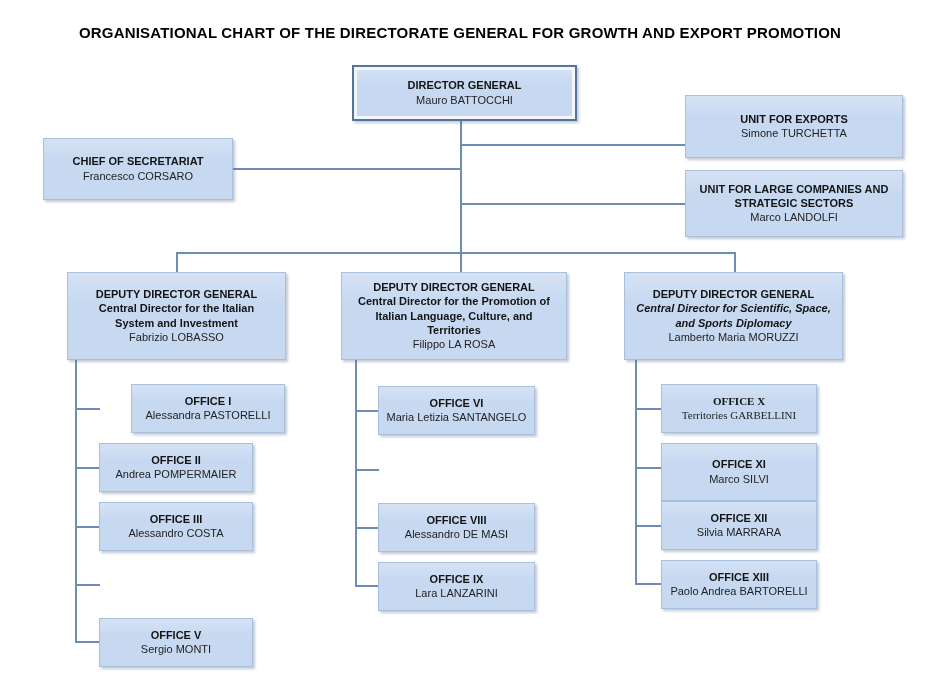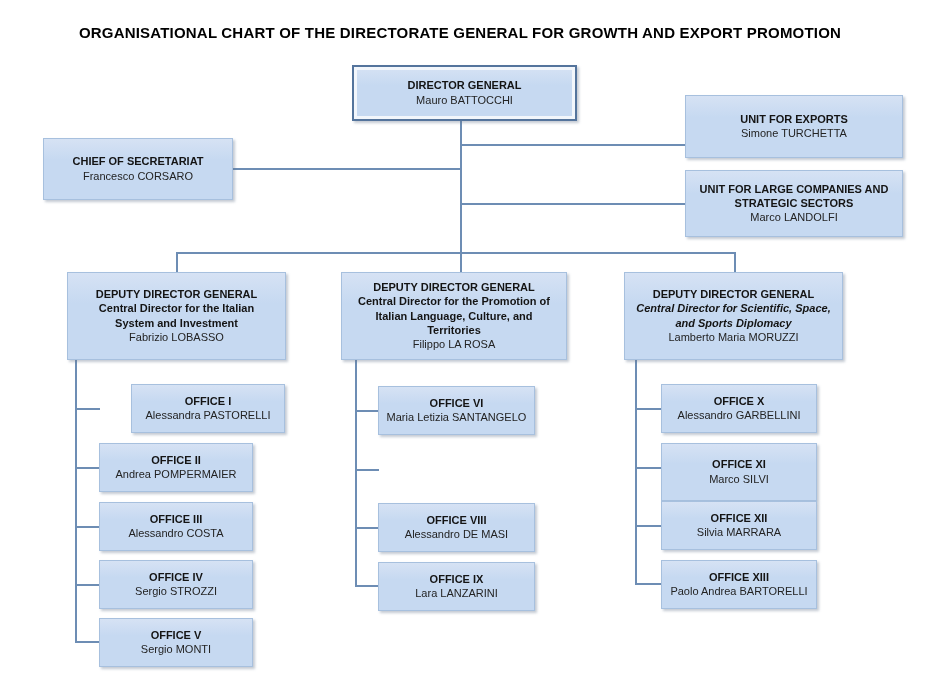--- a/index.html
+++ b/index.html
@@ -105,45 +105,41 @@
     <div class="n">Alessandra PASTORELLI</div>
   </div>
   <div class="node" style="left:99px;top:443px;width:154px;height:49px;">
     <div class="t">OFFICE II</div>
     <div class="n">Andrea POMPERMAIER</div>
   </div>
   <div class="node" style="left:99px;top:502px;width:154px;height:49px;">
     <div class="t">OFFICE III</div>
     <div class="n">Alessandro COSTA</div>
   </div>
-  <div class="node" style="left:99px;top:560px;width:154px;height:49px;">
-    <div class="t">OFFICE IV</div>
-    <div class="n">Sergio STROZZI</div>
-  </div>
   <div class="node" style="left:99px;top:618px;width:154px;height:49px;">
     <div class="t">OFFICE V</div>
     <div class="n">Sergio MONTI</div>
   </div>
 
   <div class="node" style="left:378px;top:386px;width:157px;height:49px;">
     <div class="t">OFFICE VI</div>
     <div class="n">Maria Letizia SANTANGELO</div>
   </div>
   <div class="node" style="left:378px;top:503px;width:157px;height:49px;">
     <div class="t">OFFICE VIII</div>
     <div class="n">Alessandro DE MASI</div>
   </div>
   <div class="node" style="left:378px;top:562px;width:157px;height:49px;">
     <div class="t">OFFICE IX</div>
     <div class="n">Lara LANZARINI</div>
   </div>
 
-  <div class="node" style="left:661px;top:384px;width:156px;height:49px;">
+  <div class="node" style="left:661px;top:384px;width:156px;height:49px;font-family:Liberation Serif, serif;">
     <div class="t">OFFICE X</div>
-    <div class="n">Alessandro GARBELLINI</div>
+    <div class="n">Territories GARBELLINI</div>
   </div>
   <div class="node" style="left:661px;top:443px;width:156px;height:58px;">
     <div class="t">OFFICE XI</div>
     <div class="n">Marco SILVI</div>
   </div>
   <div class="node" style="left:661px;top:501px;width:156px;height:49px;">
     <div class="t">OFFICE XII</div>
     <div class="n">Silvia MARRARA</div>
   </div>
   <div class="node" style="left:661px;top:560px;width:156px;height:49px;">

